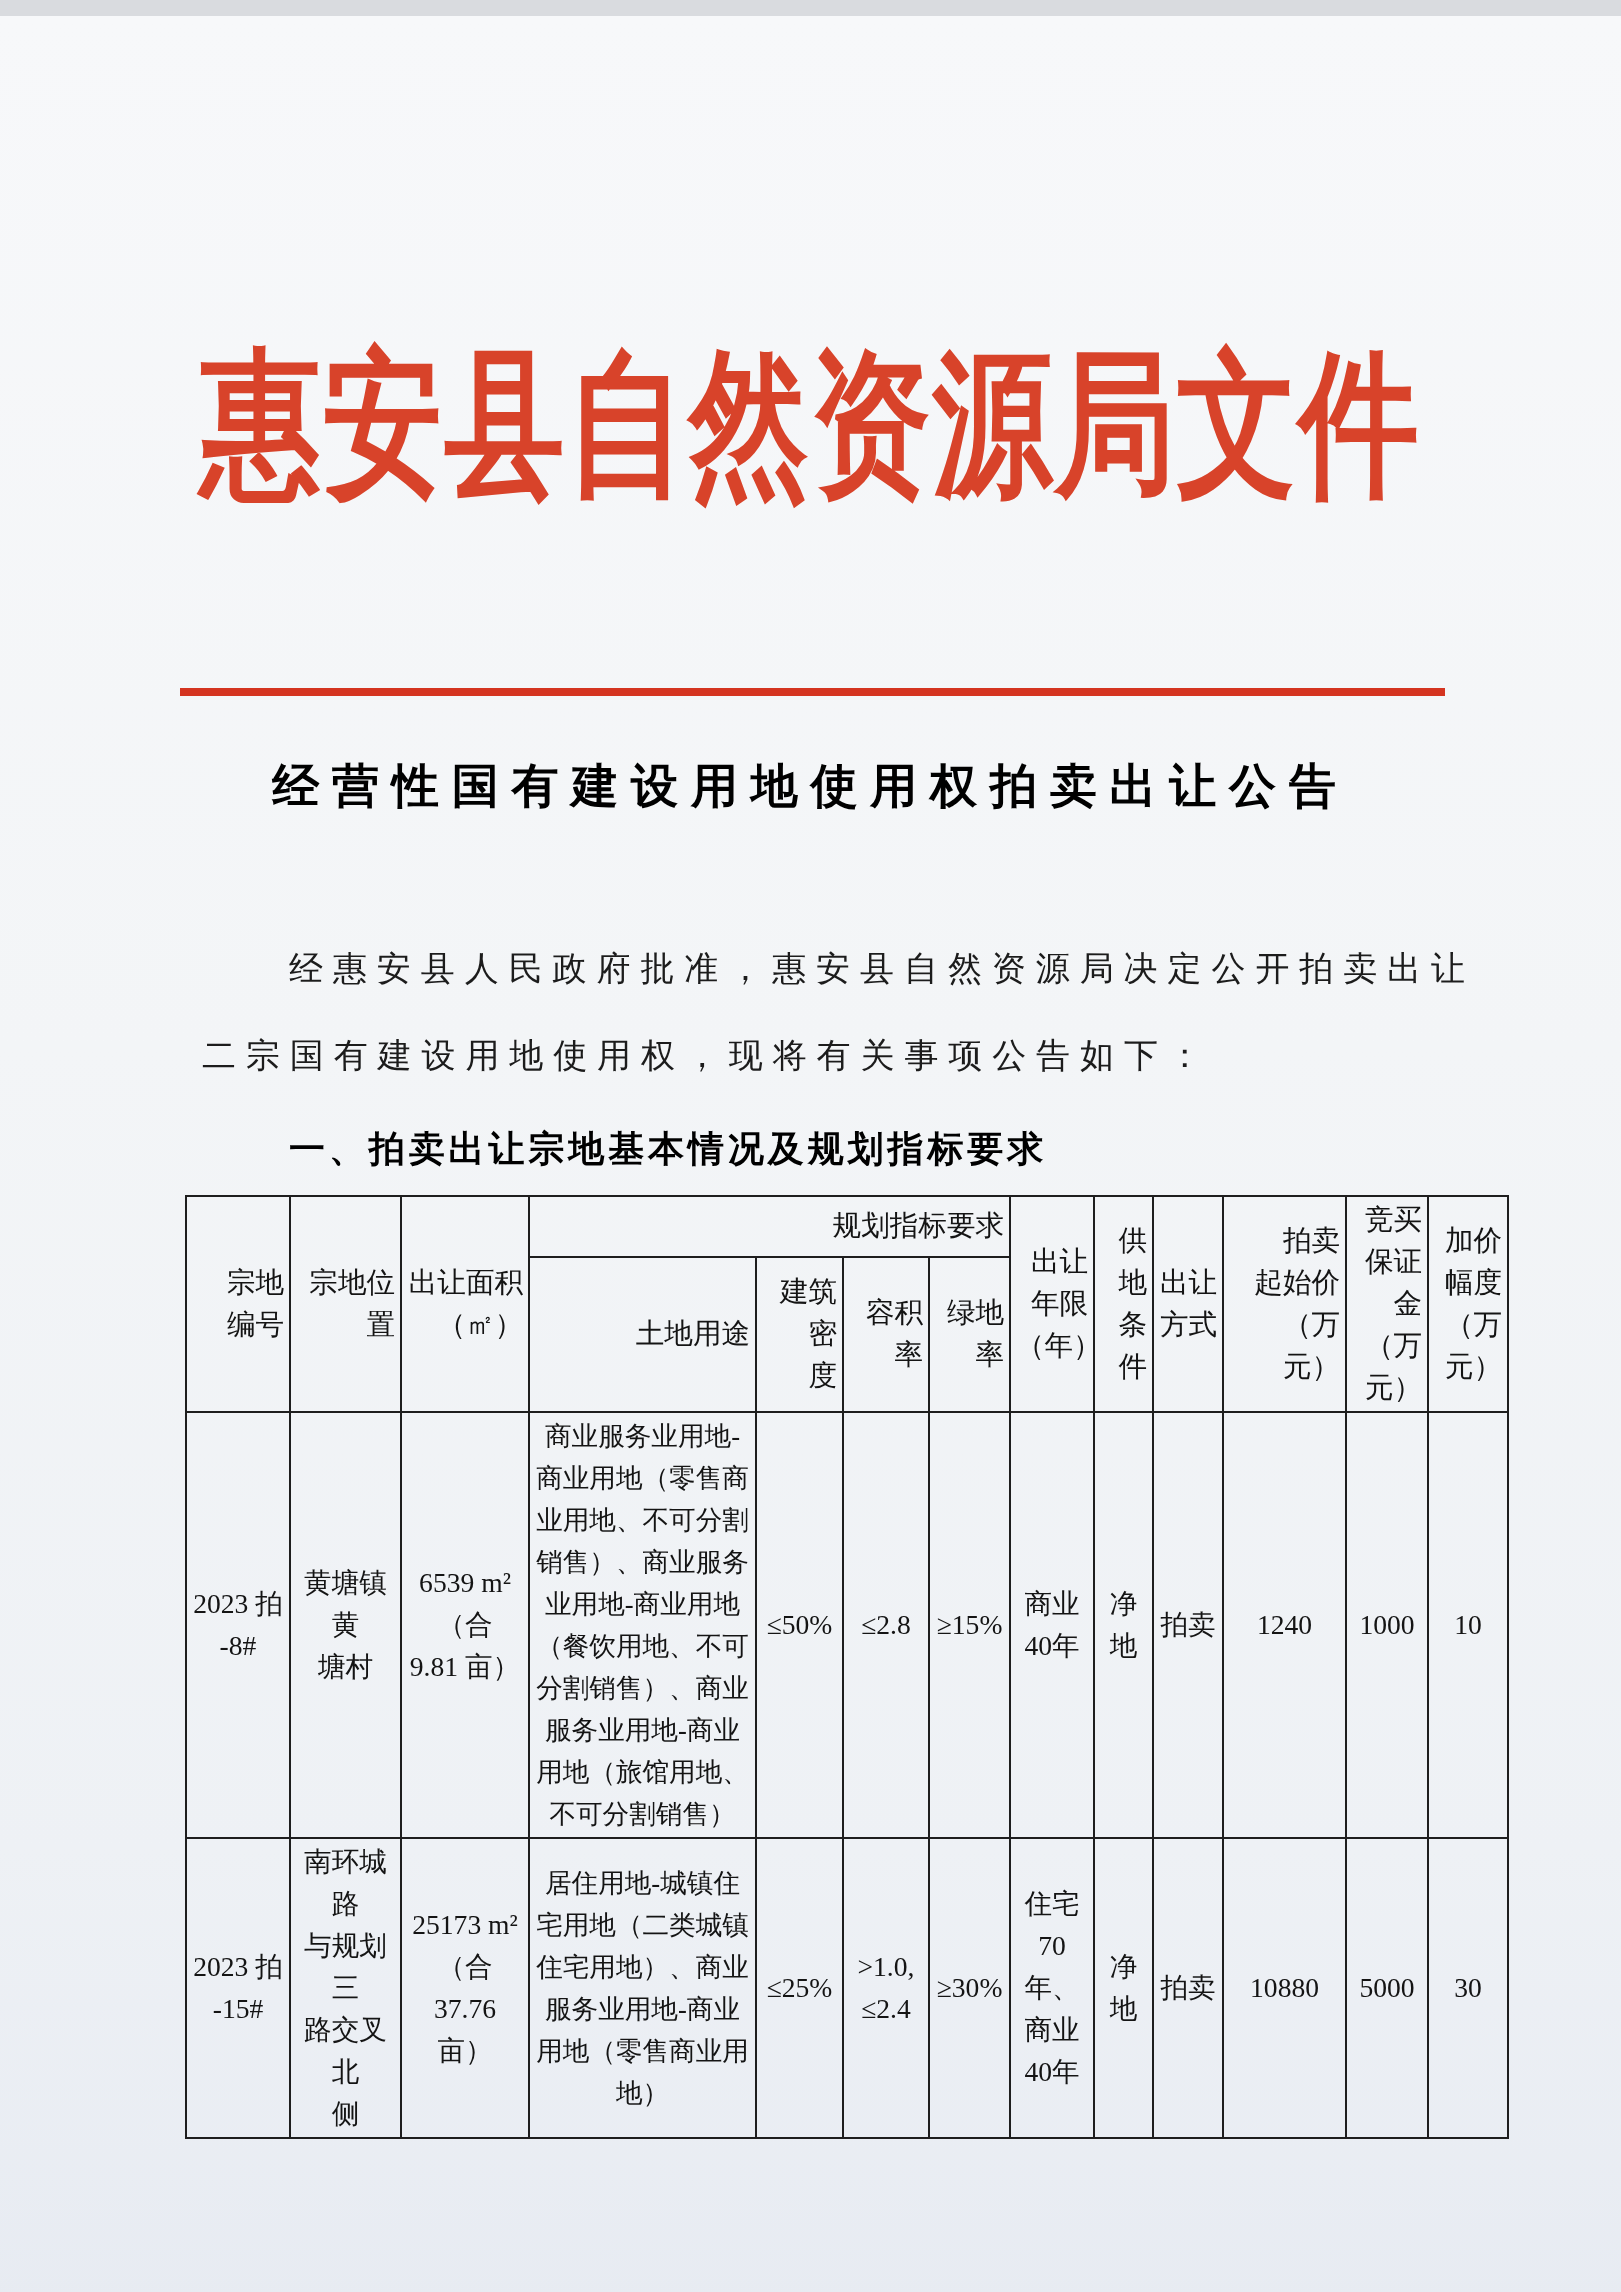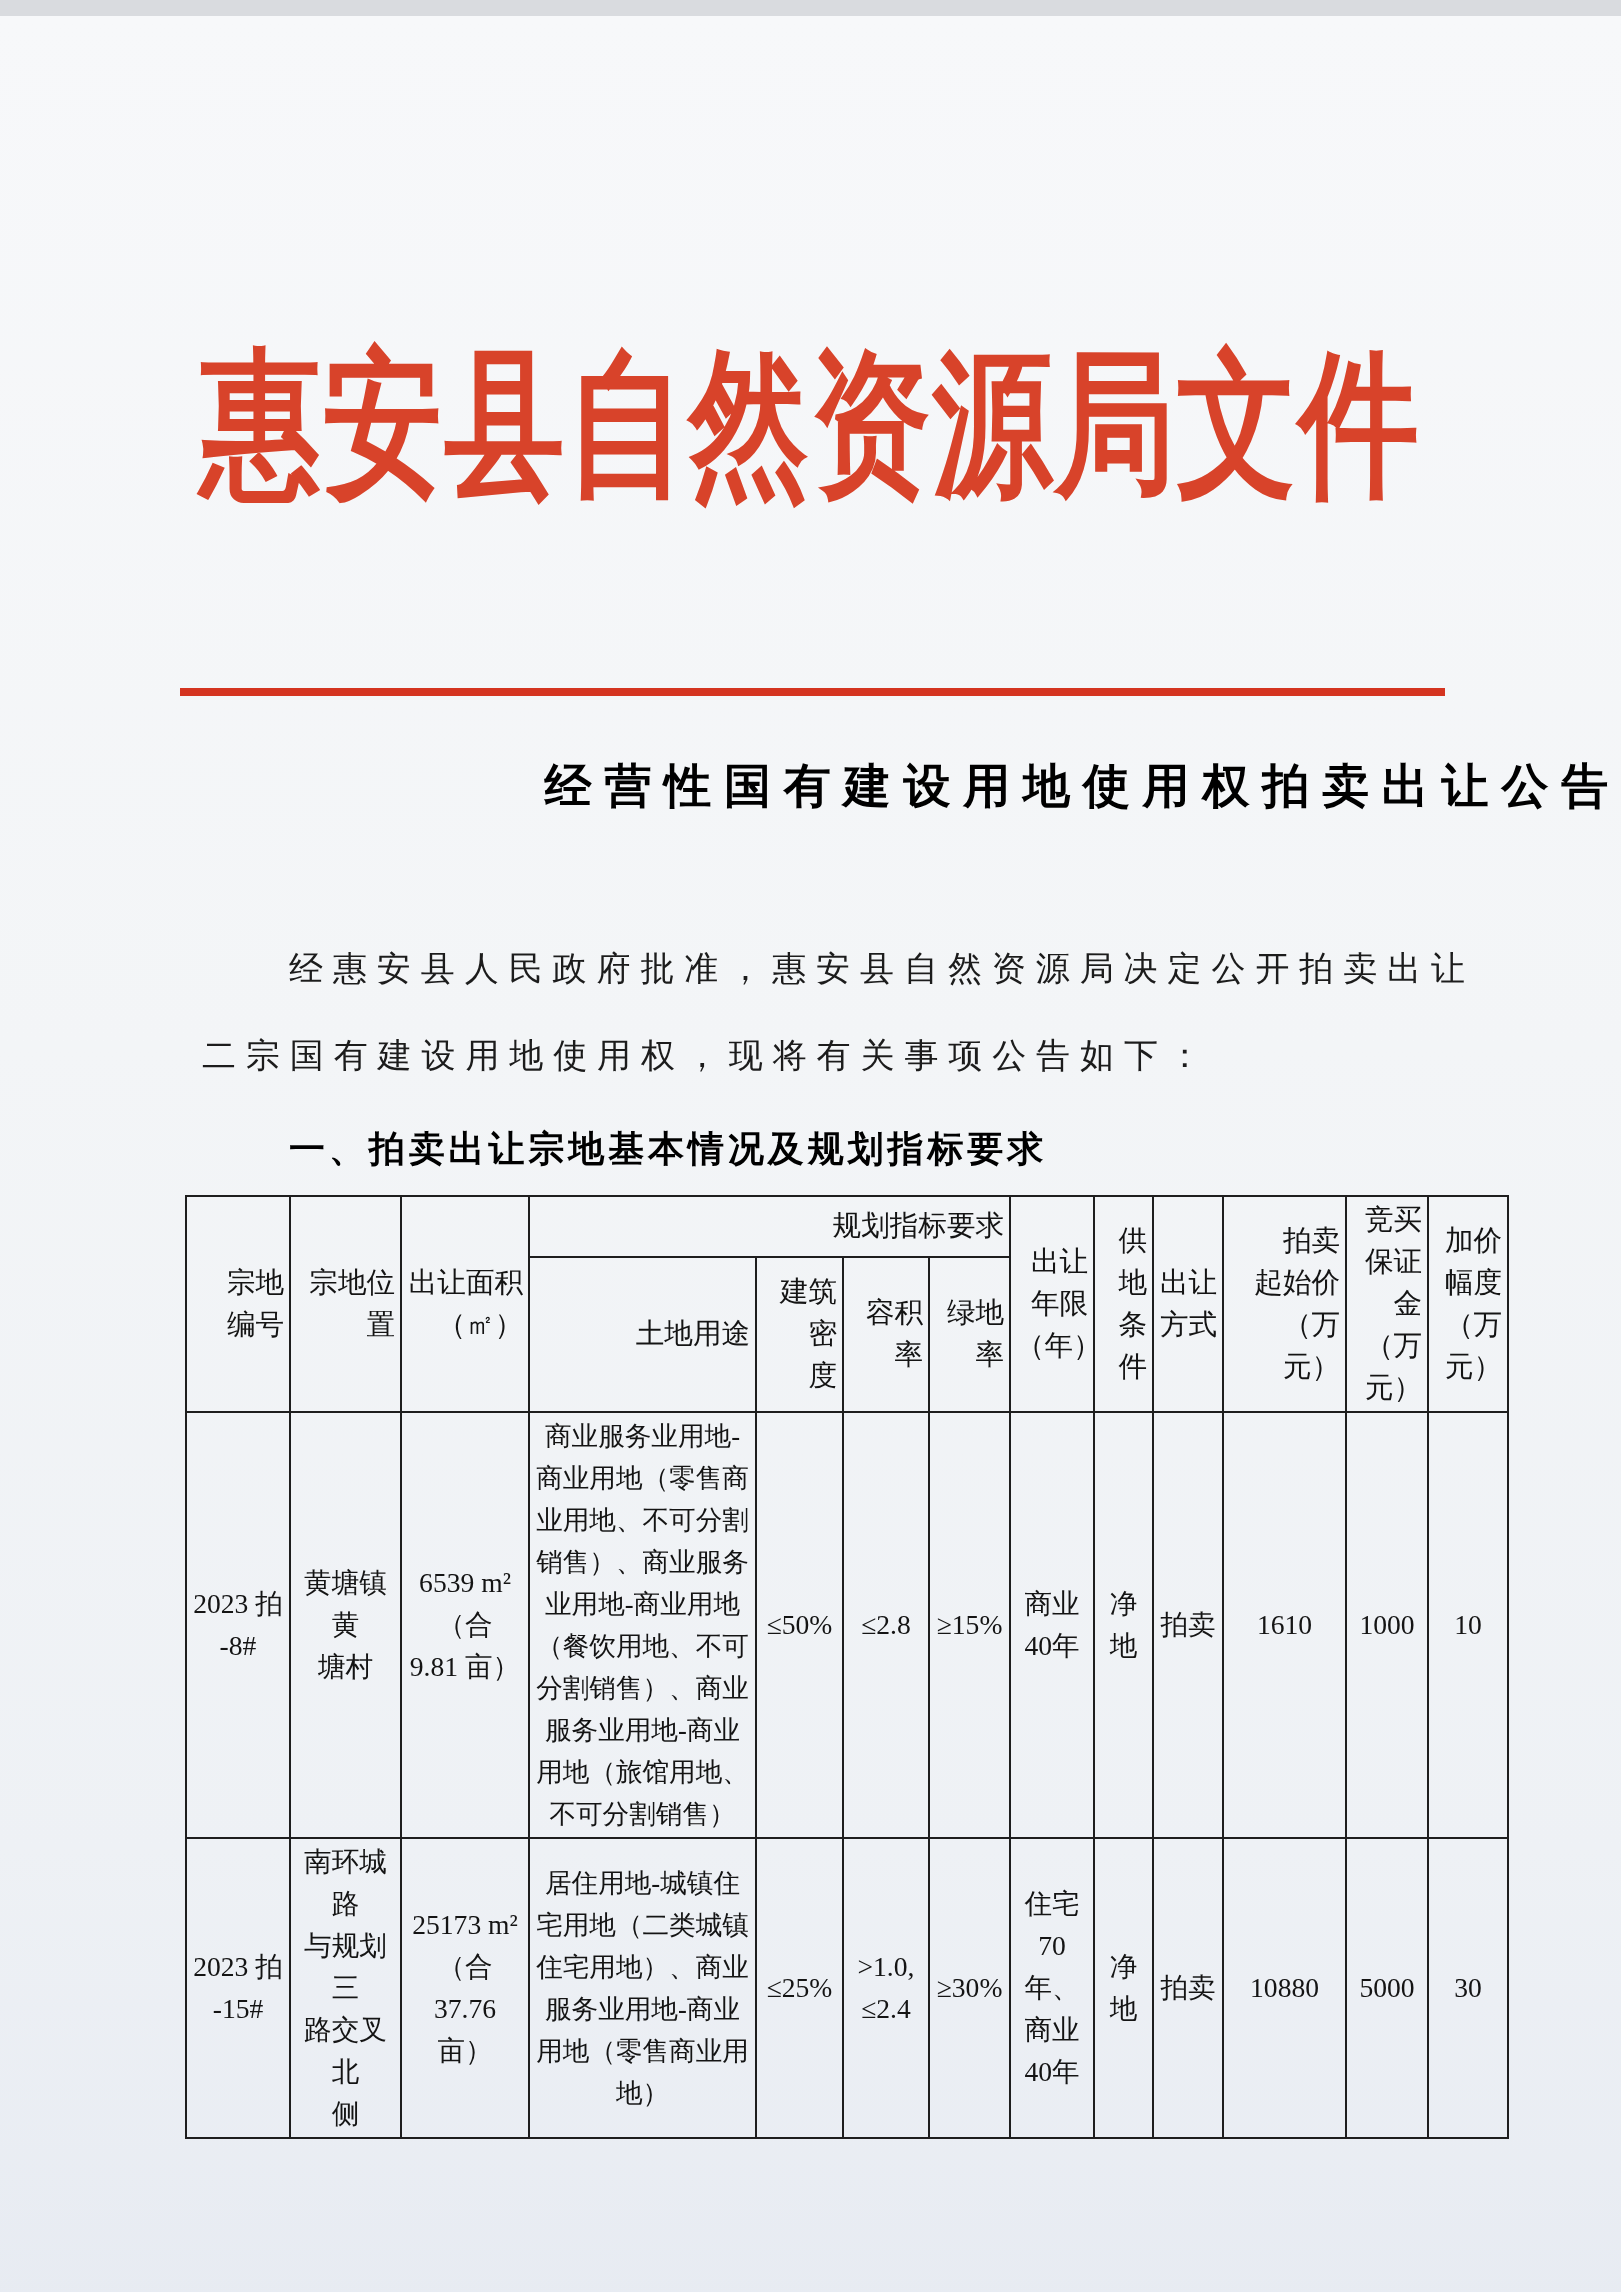--- a/index.html
+++ b/index.html
@@ -30,21 +30,21 @@
     font-size:36px;
     letter-spacing:5.9px;
     color:#141414;
   }
   .red-rule{
     position:absolute;top:672px;left:180px;width:1265px;height:7.9px;
     background:#d43420;
   }
   .main-title{
     position:absolute;top:739px;left:0;width:100%;
-    text-align:right;
+    text-align:center;
     font-weight:bold;
     font-size:47px;
     letter-spacing:12.8px;
     color:#000;
     font-family:Liberation Mono, monospace;
   }
   .intro{
     position:absolute;top:912px;left:202px;width:1273px;
     font-size:34px;
     line-height:87px;
@@ -177,21 +177,21 @@
 9.81 亩）</td>
         <td class="land-use">商业服务业用地-商业用地（零售商业用地、不可分割销售）、商业服务业用地-商业用地（餐饮用地、不可分割销售）、商业服务业用地-商业用地（旅馆用地、不可分割销售）</td>
         <td>≤50%</td>
         <td>≤2.8</td>
         <td>≥15%</td>
         <td class="ml">商业
 40年</td>
         <td class="ml">净
 地</td>
         <td>拍卖</td>
-        <td>1610</td>
+        <td>1240</td>
         <td>1000</td>
         <td>10</td>
       </tr>
       <tr class="row-2">
         <td class="ml">2023 拍
 -15#</td>
         <td class="ml">南环城路
 与规划三
 路交叉北
 侧</td>

